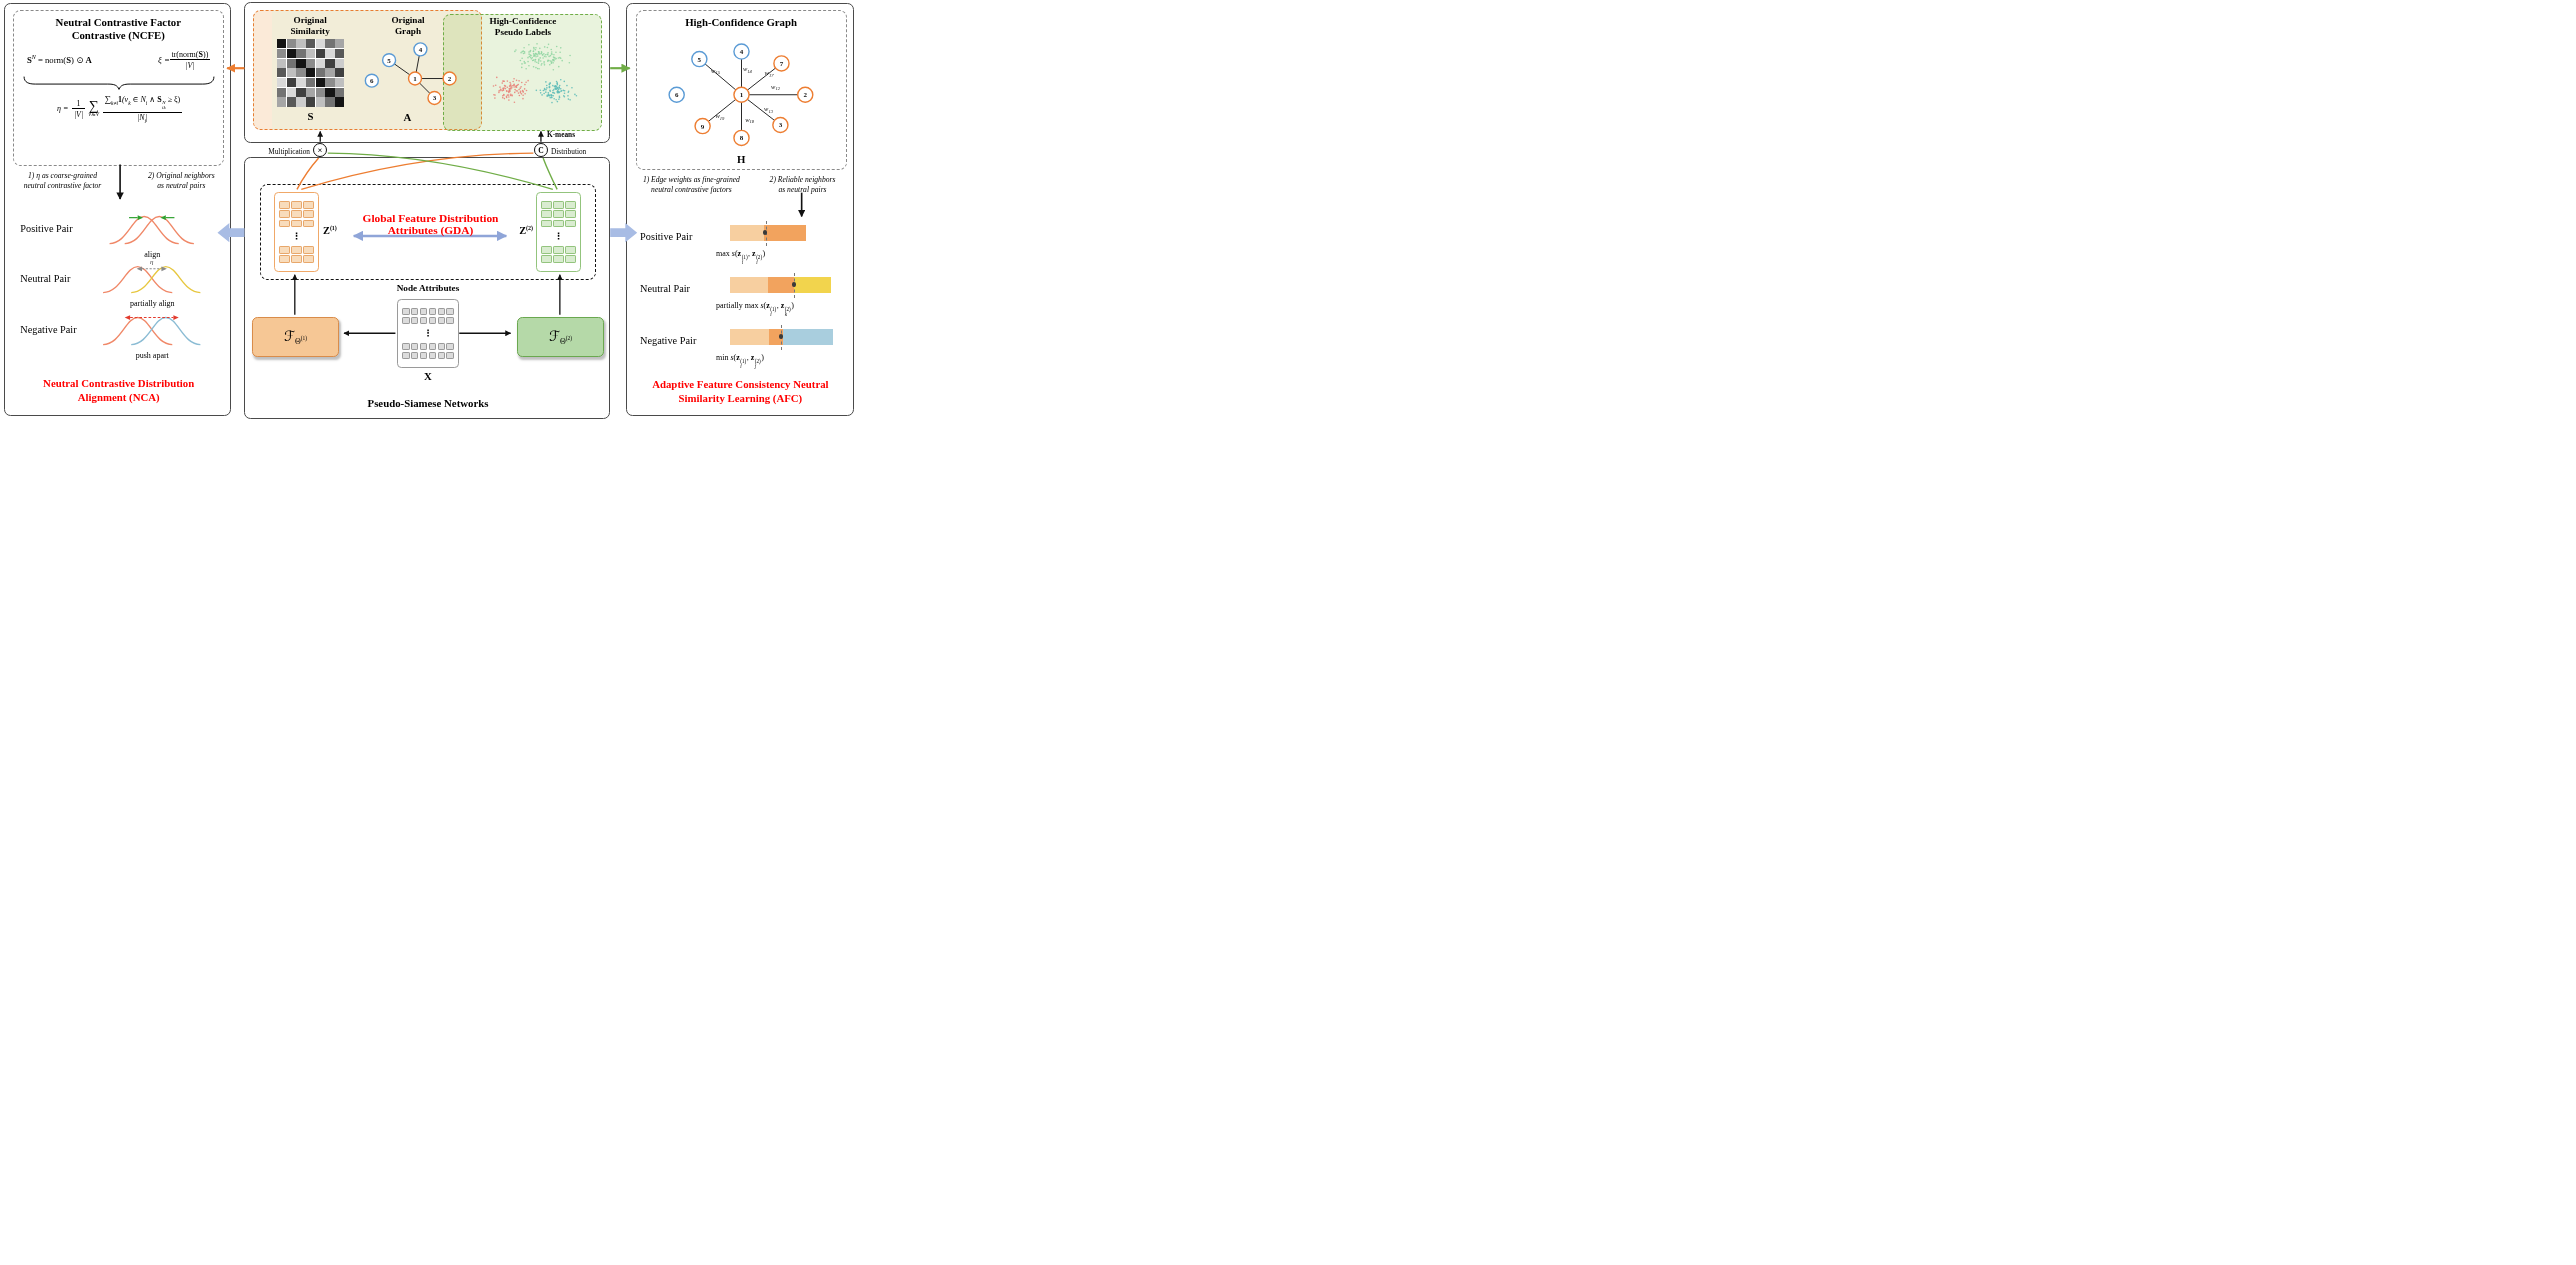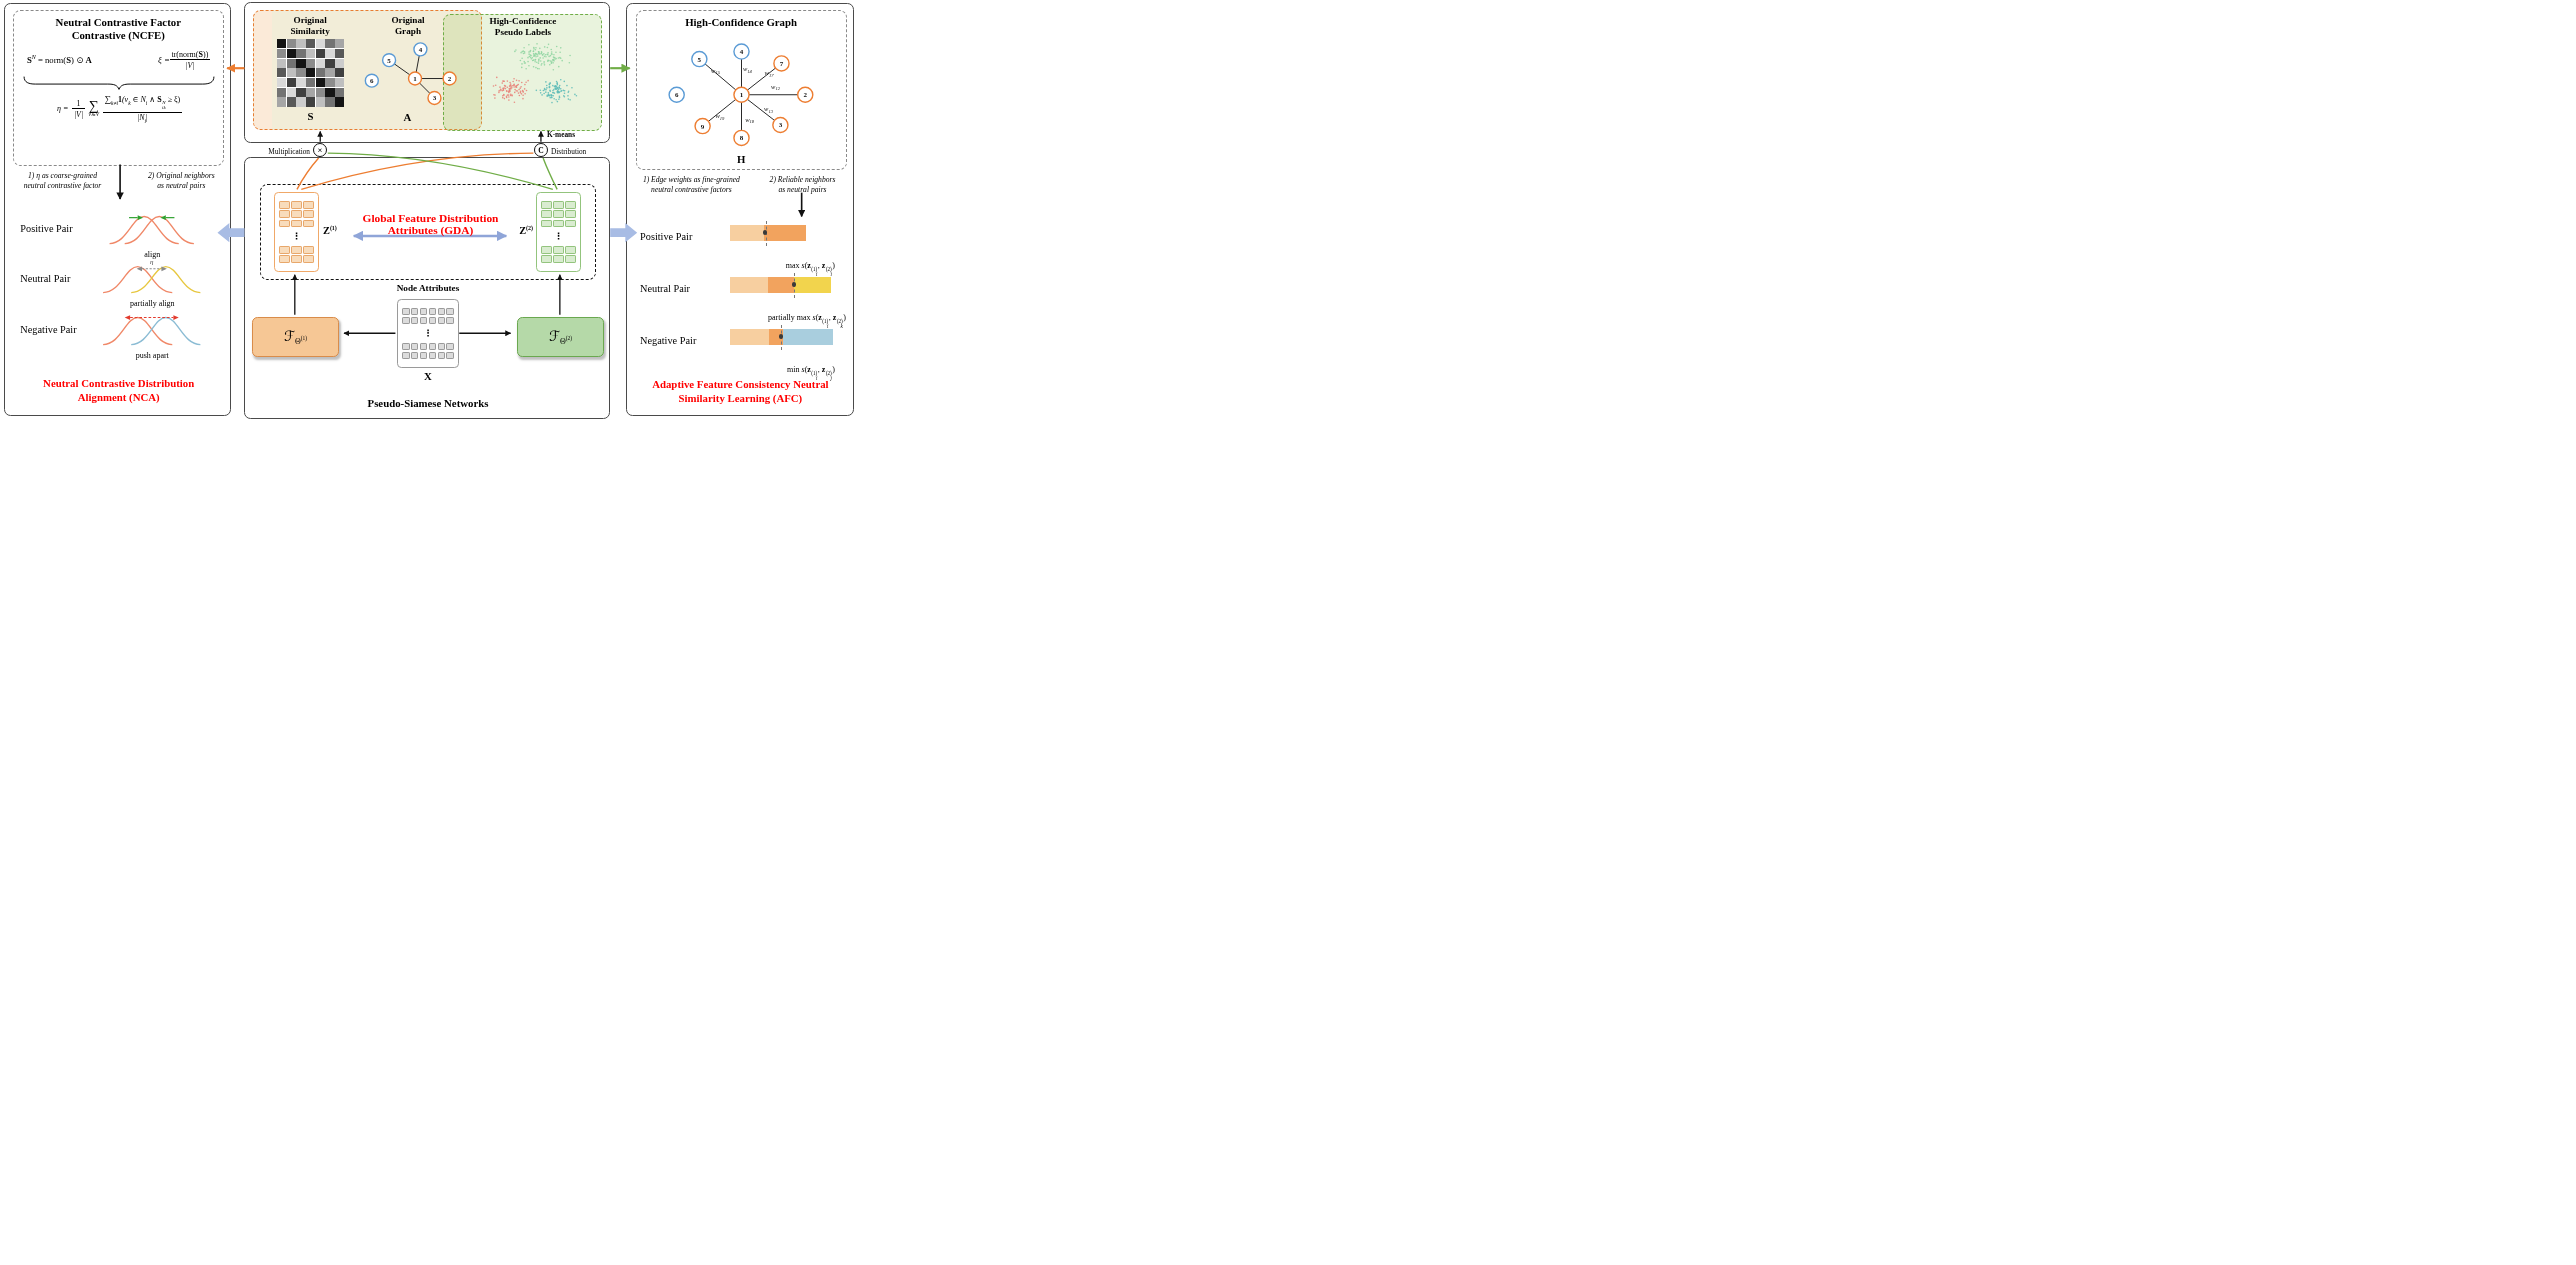--- a/index.html
+++ b/index.html
@@ -57,21 +57,21 @@
   .zlabel { position:absolute; font-weight:bold; font-size:10.3px; }
   .gda { position:absolute; color:#FF0000; font-weight:bold; font-size:11.4px; text-align:center; z-index:6; }
   .enc-box { position:absolute; border-radius:5.4px; border:1.4px solid; display:flex; align-items:center; justify-content:center;
     box-shadow:1.6px 2.2px 2.2px rgba(0,0,0,0.25); font-size:14px; }
   .enc-box sub { font-size:8px; }
   .enc-box sub sup { font-size:5.4px; }
 
   .bar { position:relative; display:flex; height:16px; }
   .bar-line { position:absolute; top:-4.3px; height:25px; border-left:0.9px dashed #777; z-index:2; }
   .bar-dot { position:absolute; top:4.9px; width:4.3px; height:4.3px; border-radius:50%; background:#3a3a3a; z-index:3; }
-  .bar-formula { position:absolute; font-size:8px; text-align:right;margin-top:12px; }
+  .bar-formula { position:absolute; font-size:8px; text-align:left; }
 
   #overlay { position:absolute; left:0; top:0; z-index:5; pointer-events:none; }
   .eta-label { font-style:italic; font-size:13px; fill:#444; }
 </style>
 </head>
 <body>
 
 <div class="canvas">
 
   <section class="panel" id="left-panel">

